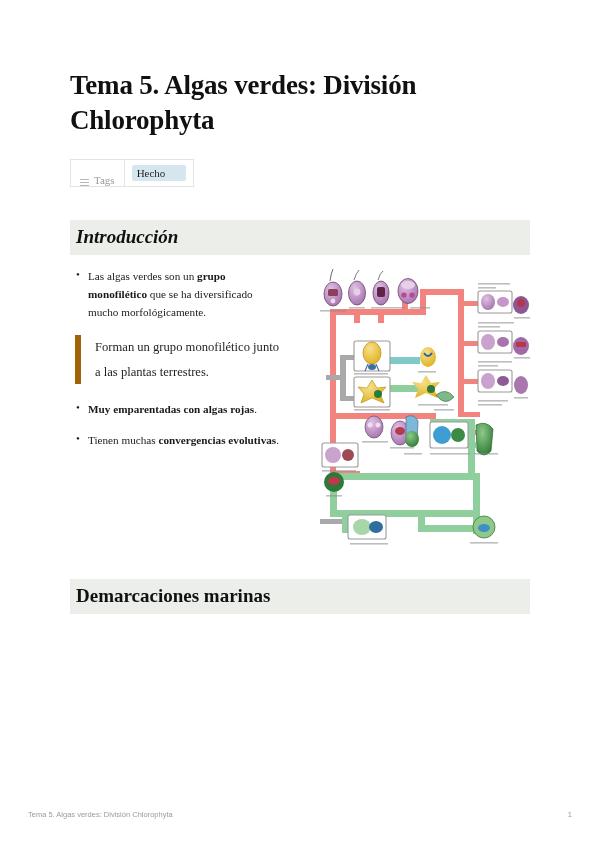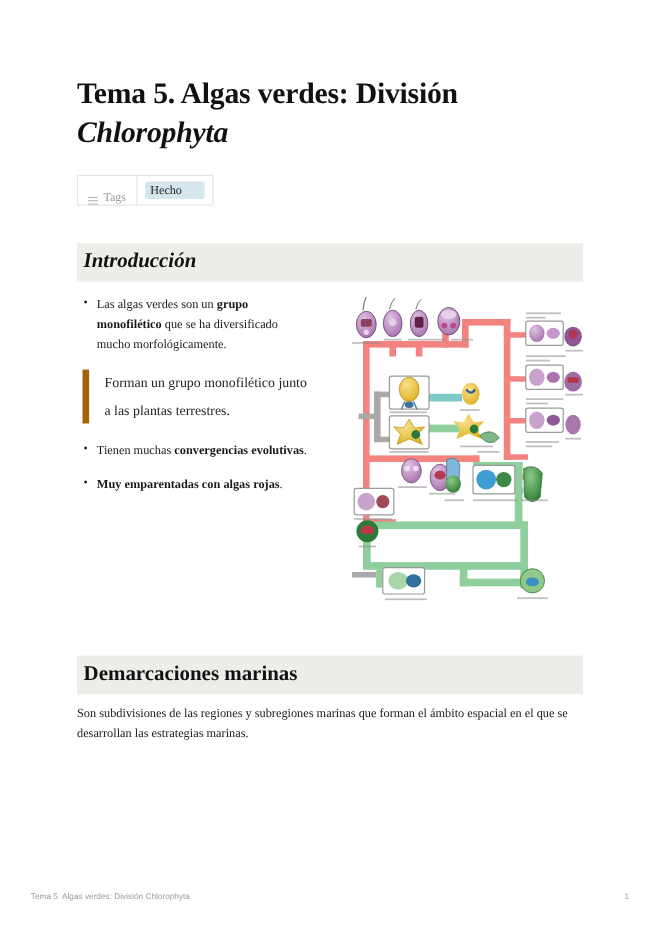--- a/index.html
+++ b/index.html
@@ -34,21 +34,20 @@
   .doc-title {
     font-family: "Liberation Serif", "DejaVu Serif", serif;
     font-size: 27px;
     font-weight: bold;
     line-height: 1.28;
     letter-spacing: -0.2px;
     margin: 0 0 0 0;
     color: #111111;
   }
   .doc-title .title-italic {
-    font-style: italic;
     text-align: center;
   }
 
   
   .tags-row {
     margin-top: 22px;
     display: inline-flex;
     align-items: stretch;
     border: 1px solid #e3e3e3;
     background: #ffffff;
@@ -160,21 +159,21 @@
   
   .figure {
     position: absolute;
     left: 248px;
     top: 0px;
     width: 212px;
     height: 285px;
   }
   .figure svg { display: block; }
 
-  .section-2 { margin-top: 48px; }
+  .section-2 { margin-top: 32px; }
   .section-2 p {
     margin: 9px 0 0 0;
     font-size: 11.2px;
     line-height: 1.62;
   }
 
   
   .footer {
     position: absolute;
     left: 28px;
@@ -225,22 +224,22 @@
         <div class="intro-left body-text">
           <ul class="bullets">
             <li><span><span>Las algas verdes son un </span><b>grupo monofilético</b><span> que se ha diversificado mucho morfológicamente.</span></span></li>
           </ul>
 
           <blockquote class="quote">
             <p>Forman un grupo monofilético junto a las plantas terrestres.</p>
           </blockquote>
 
           <ul class="bullets">
+            <li><span><b>Muy emparentadas con algas rojas</b><span>.</span></span></li>
             <li><span><span>Tienen muchas </span><b>convergencias evolutivas</b><span>.</span></span></li>
-            <li><span><b>Muy emparentadas con algas rojas</b><span>.</span></span></li>
           </ul>
         </div>
 
         <div class="figure">
           <svg width="212" height="285" viewBox="0 0 212 285" xmlns="http://www.w3.org/2000/svg">
             <defs>
               <radialGradient id="gp" cx="38%" cy="32%" r="72%">
                 <stop offset="0%" stop-color="#dcb9e0"></stop>
                 <stop offset="100%" stop-color="#a govern"></stop>
               </radialGradient>
@@ -457,21 +456,20 @@
             </g>
           </svg>
         </div>
 
       </div>
     </div>
 
     
     <div class="section-2">
       <div class="section-heading" style="background: rgb(236, 239, 233);">Demarcaciones marinas</div>
-      <p class="body-text">Son subdivisiones de las regiones y subregiones marinas que forman el ámbito espacial en el que se desarrollan las estrategias marinas.</p>
     </div>
 
   </div>
 
   <div class="footer">
     <span>Tema 5. Algas verdes: División Chlorophyta</span>
     <span>1</span>
   </div>
 
 </div>

